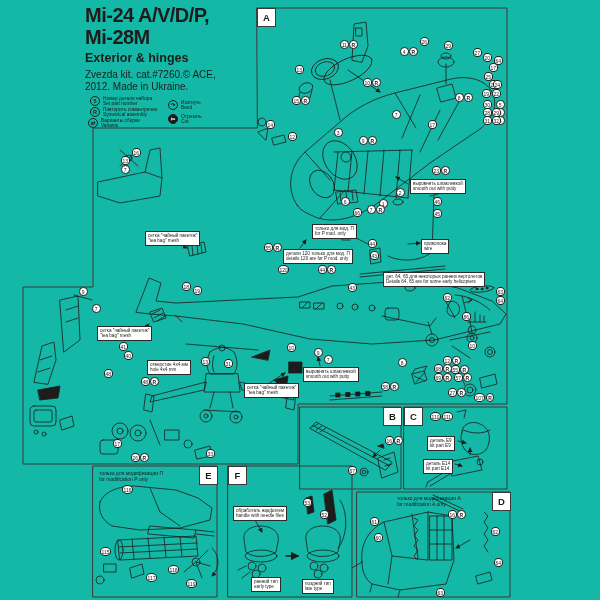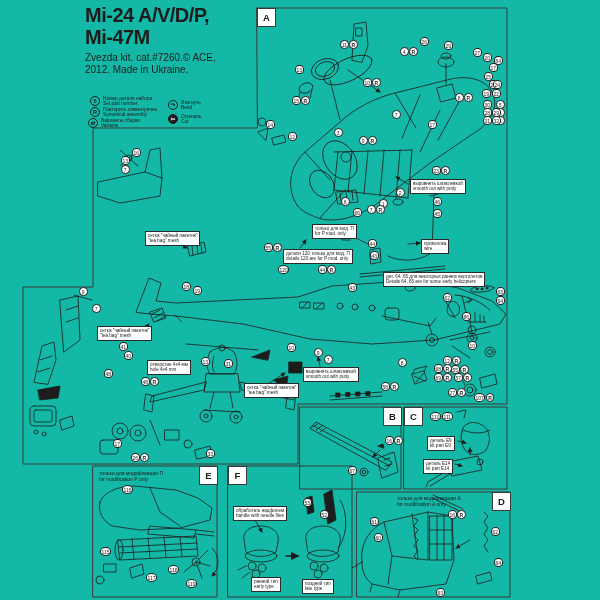--- a/index.html
+++ b/index.html
@@ -262,22 +262,23 @@
       <path d="M330,80 L340,120"></path>
       <path d="M408,244 L420,243" marker-end="url(#ah)"></path>
       <path d="M458,441 L466,443" marker-end="url(#ah)"></path>
       <path d="M455,464 L462,466" marker-end="url(#ah)"></path>
     </g>
   </svg>
 
   <div class="abs" style="left:85px;top:4px;width:165px;">
     <div class="title">
       <div>Mi-24 A/V/D/P,</div>
-      <div>Mi-47M</div>
+      <div>Mi-28M</div>
     </div>
+    <div class="subtitle">Exterior &amp; hinges</div>
     <div class="desc">
       <div>Zvezda kit. cat.#7260.© ACE,</div>
       <div>2012. Made in Ukraine.</div>
     </div>
   </div>
 
 
   <div id="overlay">
       <div class="legend-item" style="left: 90px; top: 96px;">
         <span class="legend-icon">5</span>

